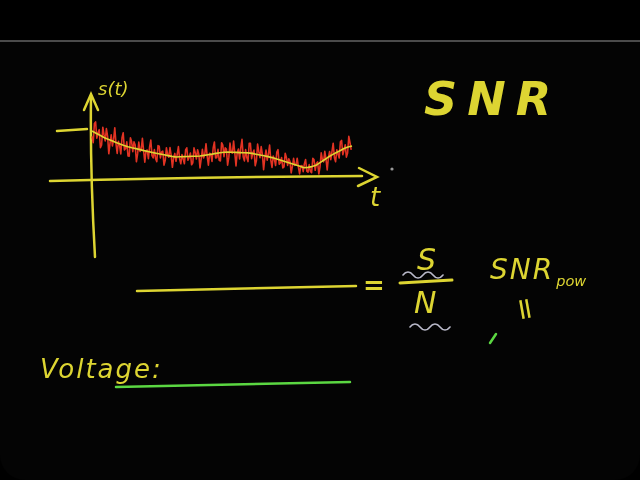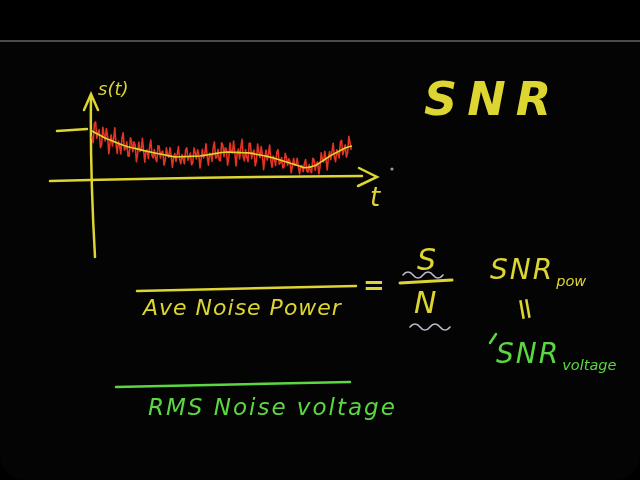--- a/index.html
+++ b/index.html
@@ -56,22 +56,20 @@
 
     <circle cx="392" cy="169" r="1.6" fill="var(--dot)"></circle>
     <path d="M496,334 L490,343" stroke="var(--green)" stroke-width="2.5" fill="none" stroke-linecap="round"></path>
   </svg>
 
   <div class="hw yellow axis-label" style="left:98px;top:80px;">s(t)</div>
   <div class="hw yellow t-label" style="left:370px;top:184px;">t</div>
 
   <div class="hw yellow title" style="left:424px;top:76px;">SNR</div>
 
-  <div class="hw yellow frac-text" style="left:143px;top:297px;">Ave Noise Power</div>
   <div class="hw yellow eq" style="left:363px;top:272px;">=</div>
   <div class="hw yellow sn" style="left:417px;top:245px;">S</div>
   <div class="hw yellow sn" style="left:414px;top:288px;">N</div>
   <div class="hw yellow snr" style="left:490px;top:256px;"><span>SNR</span><span class="sub">pow</span></div>
   <div class="hw yellow vert-eq" style="left:513px;top:294px;">=</div>
 
-  <div class="hw green frac-text-g" style="left:148px;top:396px;">RMS Noise voltage</div>
-  <div class="hw green snr" style="left:496px;top:340px;"><span>SNR</span><span class="sub">voltage</span></div>
+  <div class="hw yellow row-label" style="left:40px;top:356px;font-size:26px;">Voltage:</div>
 </div>
 
 </body></html>

